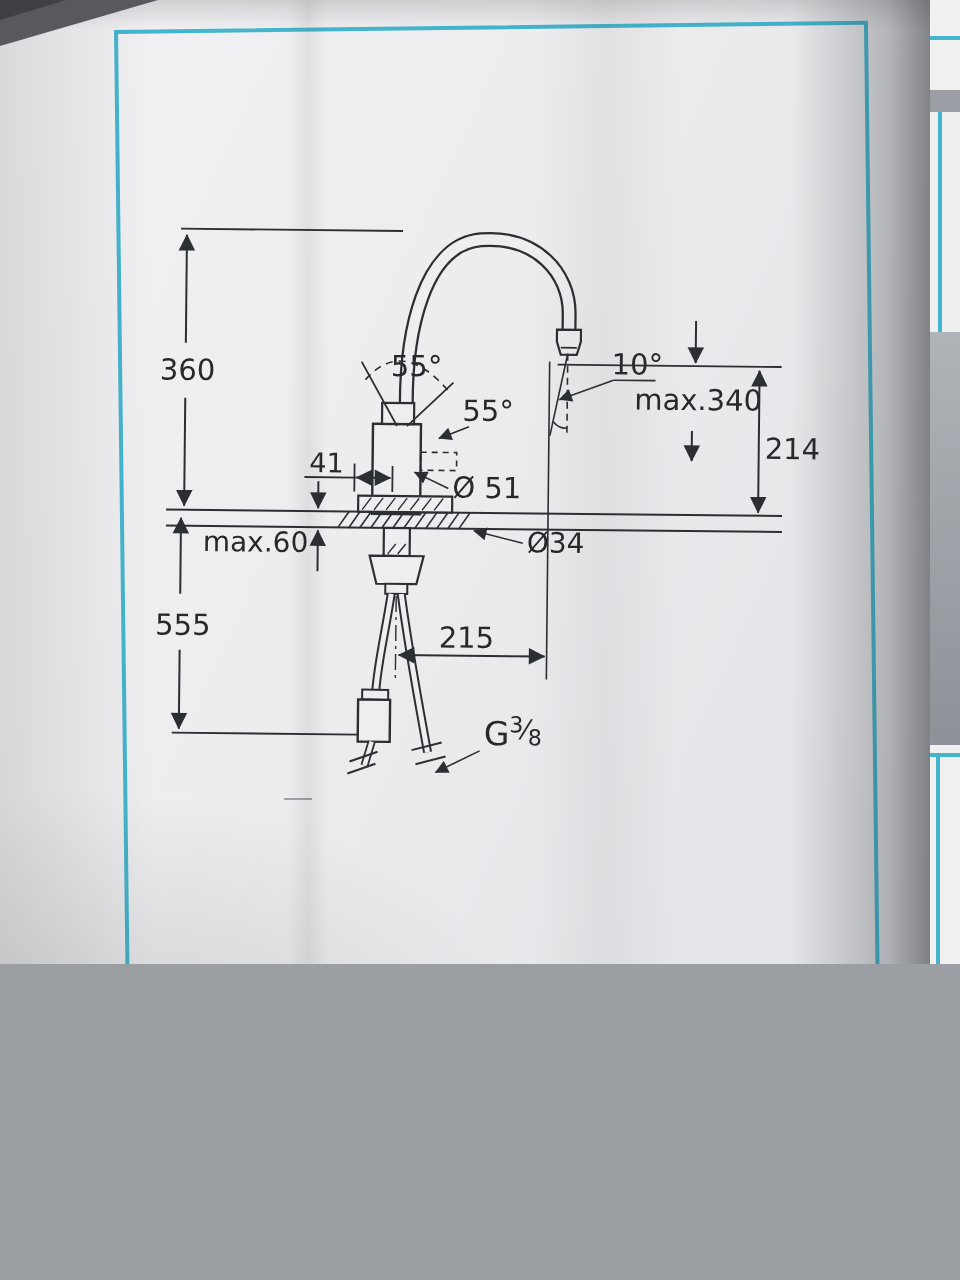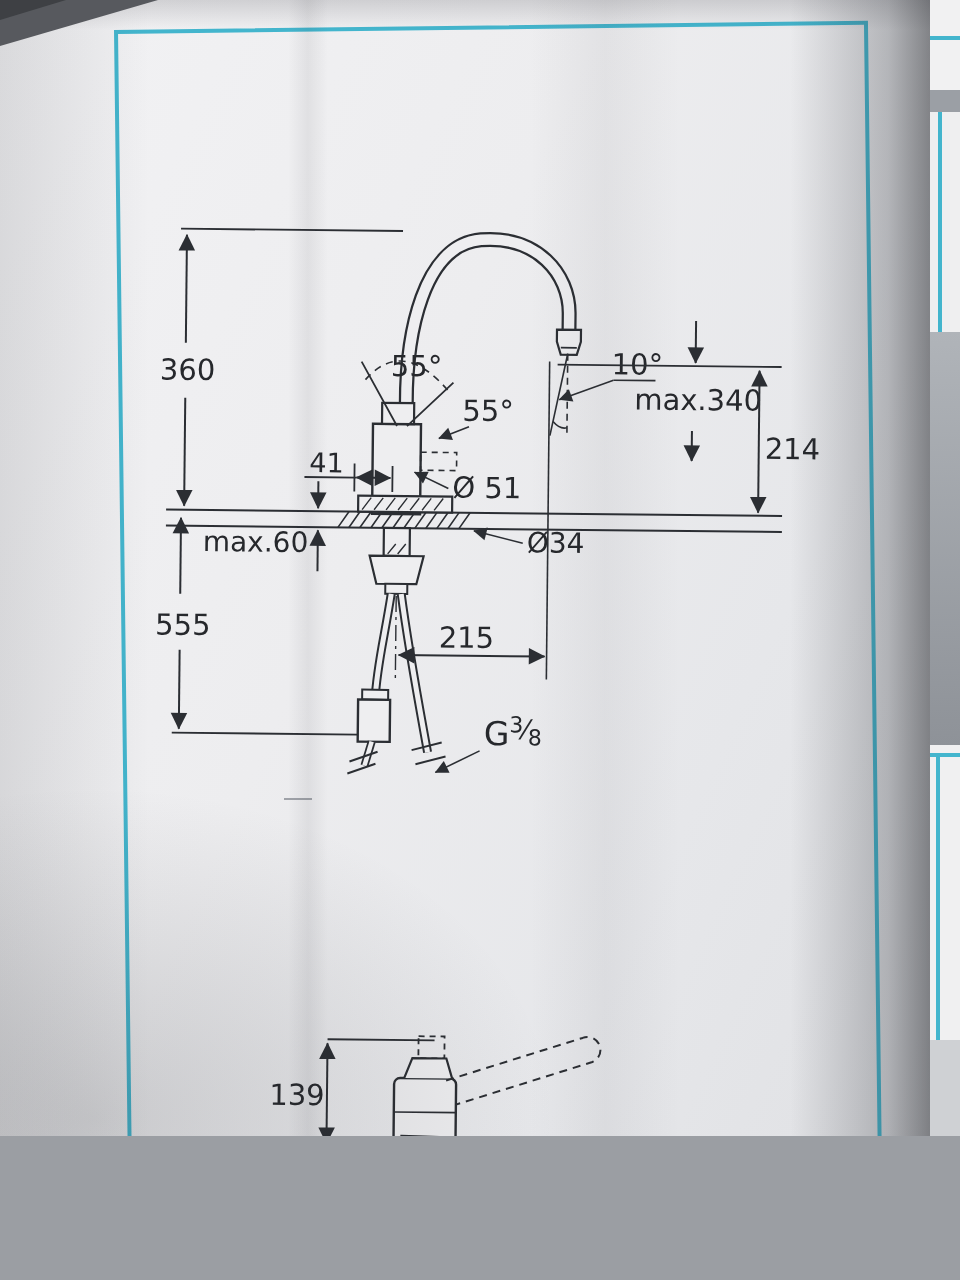--- a/index.html
+++ b/index.html
@@ -1,16 +1,16 @@
 <!DOCTYPE html>
 <html><head>
 <meta charset="utf-8">
 <style>
   html,body{margin:0;padding:0;background:#9b9ea3;}
-  .scene{position:relative;width:960px;height:1136px;overflow:hidden;
+  .scene{position:relative;width:960px;height:964px;overflow:hidden;
          font-family:"DejaVu Sans", sans-serif;background:#70747a;}
   
   .panel{position:absolute;left:0;top:0;width:930px;height:1280px;
          background:linear-gradient(115deg,#f2f2f4 0%,#ededef 40%,#e6e7ea 70%,#dfe0e3 100%);}
   .frame{position:absolute;left:114px;top:30px;width:746px;height:1240px;
          border:4px solid #43b5cd;transform:rotate(-0.7deg);transform-origin:top left;}
   .drawing{position:absolute;left:0;top:0;width:960px;height:1280px;}
   
   .ov{position:absolute;pointer-events:none;}
   .ov.band1{left:288px;top:0;width:40px;height:100%;

